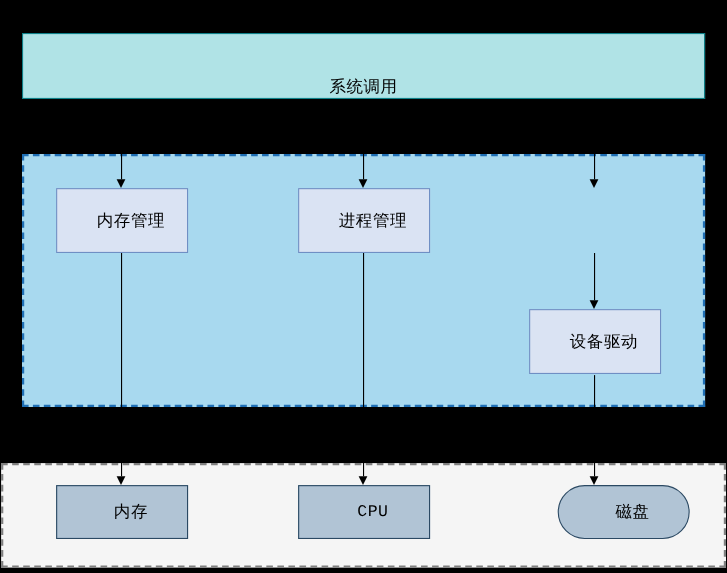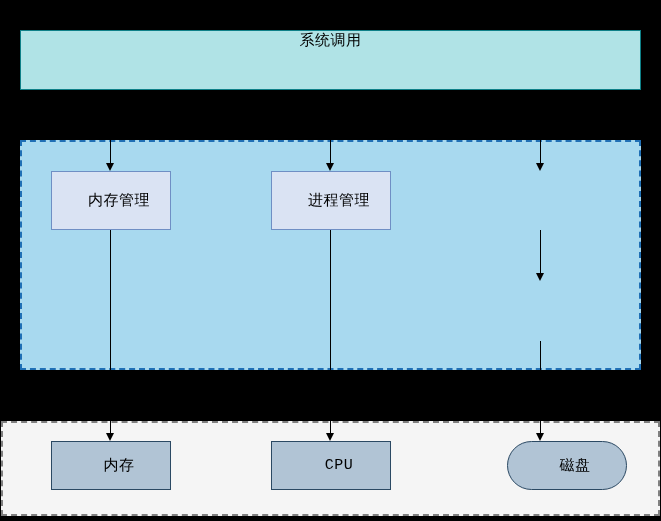--- a/index.html
+++ b/index.html
@@ -24,21 +24,21 @@
   .syscall-bar {
     position: absolute;
     left: 20px;
     top: 30px;
     width: 621px;
     height: 60px;
     background: #b0e3e6;
     border: 1px solid #0e8088;
     box-sizing: border-box;
     display: flex;
-    align-items: flex-start;
+    align-items: flex-end;
     justify-content: center;
     color: #000000;
     font-size: 15px;
     letter-spacing: 0.5px;
   }
 
   
   .kernel-zone {
     position: absolute;
     left: 20px;
@@ -139,20 +139,23 @@
 
   <div class="node kernel-node" style="left:51px; top:171px;">
     <span>内存管理</span>
   </div>
 
   <div class="node kernel-node" style="left:271px; top:171px;">
     <span>进程管理</span>
   </div>
 
 
+  <div class="node kernel-node" style="left:481px; top:281px;">
+    <span>设备驱动</span>
+  </div>
 
   <div class="node hw-node" style="left:51px; top:441px;">
     <span>内存</span>
   </div>
 
   <div class="node hw-node" style="left:271px; top:441px;font-family:Liberation Mono, monospace;">
     <span>CPU</span>
   </div>
 
   <div class="node hw-node" style="left:507px; top:441px;border-radius:26px;">

